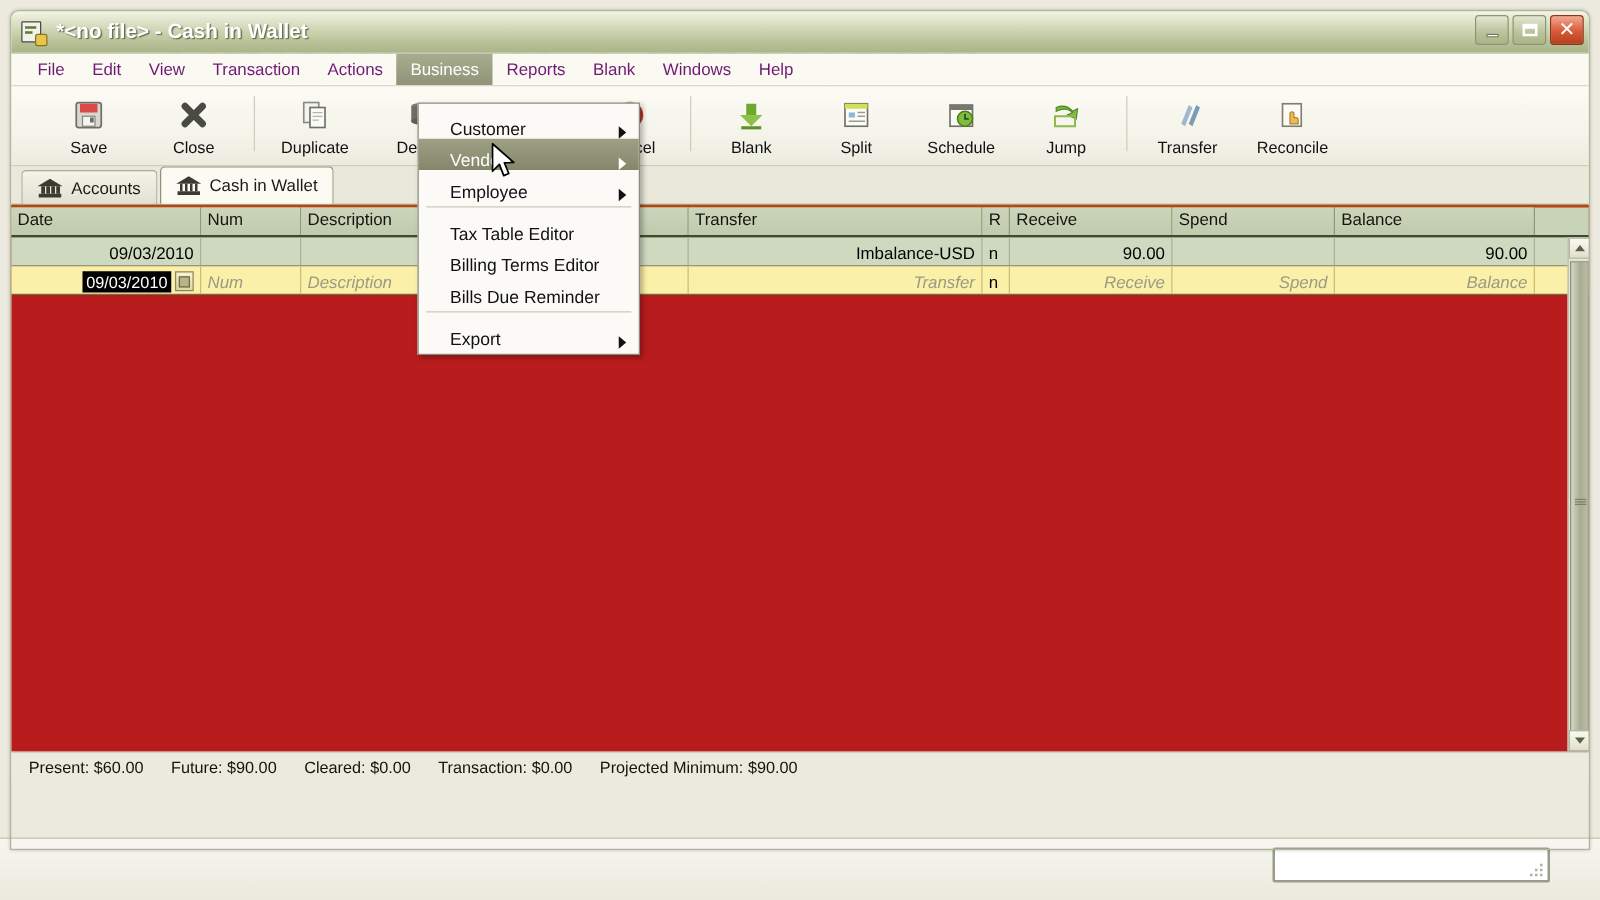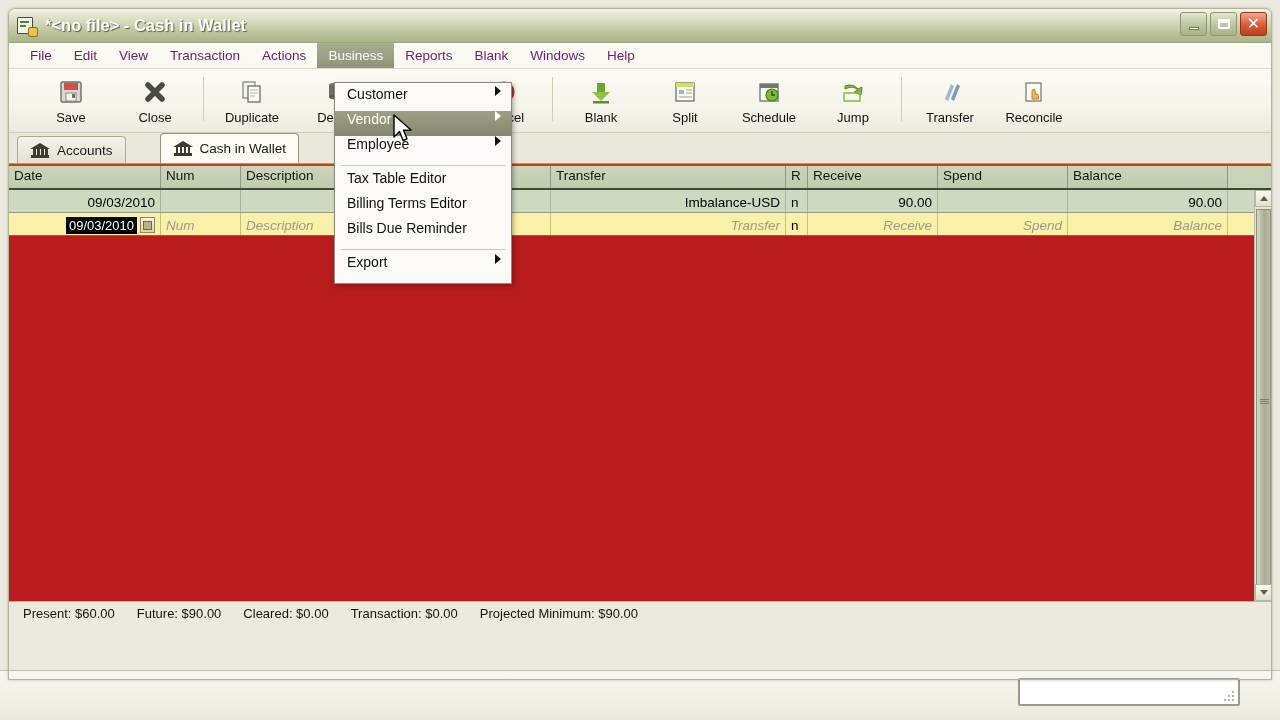--- a/index.html
+++ b/index.html
@@ -181,21 +181,20 @@
     background: linear-gradient(to bottom, #f4f3e9, #e2e1d2);
     margin-right: 2px;
     color: #1a1a1a;
     cursor: pointer;
   }
   .tab.active {
     background: #fbfaf3;
     height: 30px;
     border-color: #8f9578;
     font-weight: normal;
-    margin-left: 32px;
   }
   .bank-icon { width: 20px; height: 15px; position: relative; flex: 0 0 auto; }
   .bank-icon .roof {
     position:absolute; left:0; top:0; width:0; height:0;
     border-left: 10px solid transparent; border-right: 10px solid transparent;
     border-bottom: 6px solid #3b3b33;
   }
   .bank-icon .base { position:absolute; left:1px; bottom:0; width:18px; height:3px; background:#3b3b33; }
   .bank-icon .col { position:absolute; bottom:3px; width:2.5px; height:6px; background:#3b3b33; }
 
@@ -306,22 +305,22 @@
     width: 178px;
     background: #fbfaf6;
     border: 1px solid #8a8a7a;
     box-shadow: 2px 2px 4px rgba(0,0,0,0.28);
     z-index: 80;
     padding: 3px 0 4px 0;
     font-size: 14px;
   }
   .dd-item {
     height: 25px;
-    display: flex; align-items: flex-start;
-    padding: 0 8px 0 12px;
+    display: flex; align-items: flex-end;
+    padding: 0 8px 0 25px;
     color: #111111;
     cursor: pointer;
     position: relative;
     white-space: nowrap;
   }
   .dd-item.sel {
     background: linear-gradient(to bottom, #9ea085, #84876c);
     color: #ffffff;
   }
   .dd-item .arrow {

